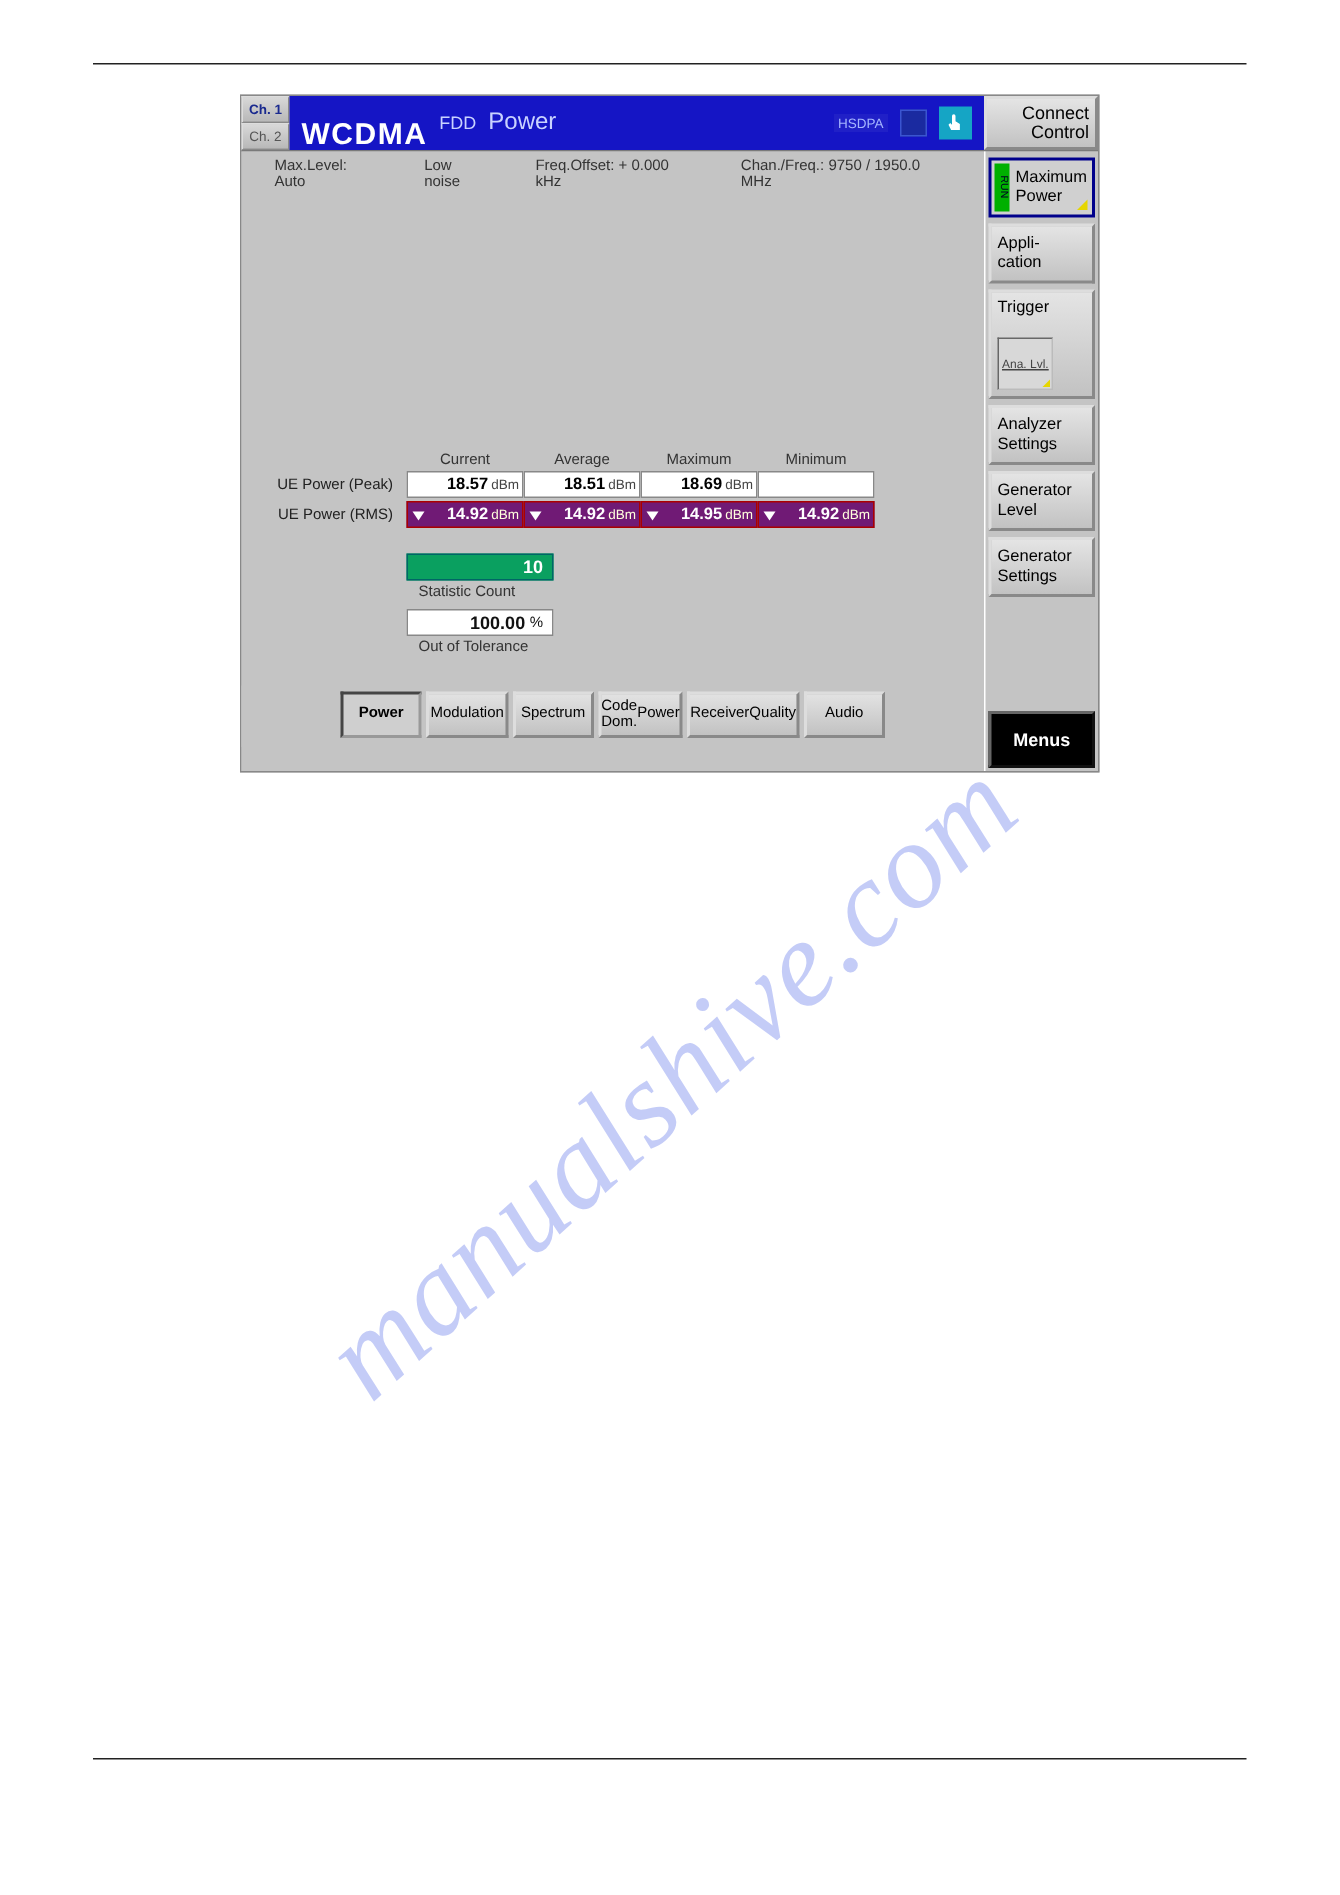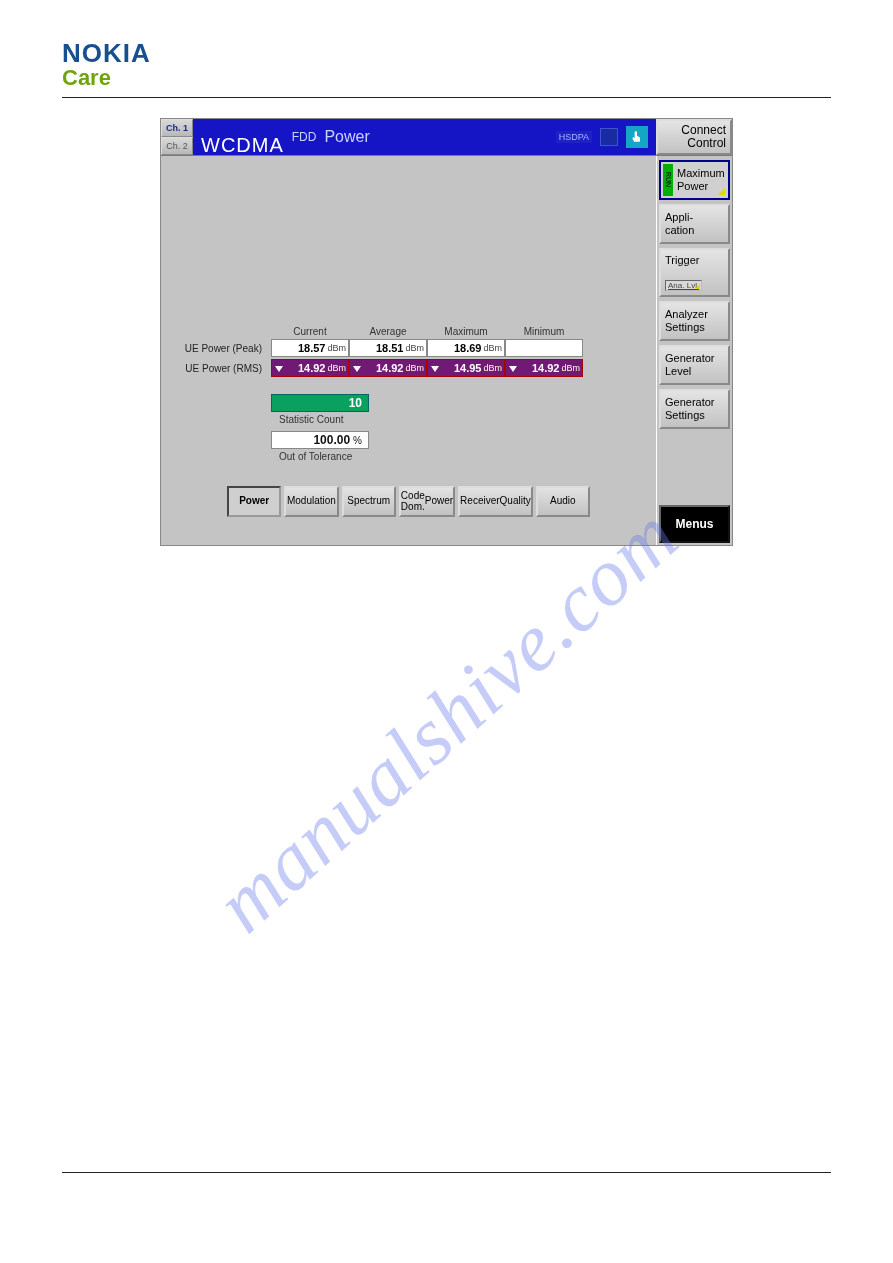--- a/index.html
+++ b/index.html
@@ -80,21 +80,21 @@
     background: #1515c5;
     display: flex;
     align-items: center;
     padding: 4px 8px;
     gap: 8px;
     height: 36px;
   }
   .title-main {
     color: #fff;
     font-size: 20px;
-    font-weight: normal;
+    font-weight: bold;
     letter-spacing: 1px;
     margin-top: 16px;
   }
   .title-fdd {
     color: #c9d2ff;
     font-size: 12px;
   }
   .title-power {
     color: #c9d2ff;
     font-size: 16px;
@@ -298,21 +298,21 @@
     right: 3px;
     bottom: 3px;
     width: 0; height: 0;
     border-left: 7px solid transparent;
     border-bottom: 7px solid #e6d600;
   }
   .side-btn .sub {
     font-size: 8px;
     color: #444;
     border: 1px inset #bbb;
-    padding: 0 2px;
+    padding: 12px 2px;
     margin-top: 13px;
     align-self: flex-start;
     background: #d8d8d8;
     position: relative;
     text-decoration: underline;
   }
   .side-btn .sub .ytri2 {
     position: absolute;
     right: 1px;
     bottom: 1px;
@@ -350,24 +350,20 @@
     left: 62px;
     right: 62px;
     bottom: 90px;
     border-top: 1px solid #222;
   }
 </style>
 </head>
 <body>
 
 <div class="page">
-  <div class="logo-block">
-    <div class="nokia">NOKIA</div>
-    <div class="care">Care</div>
-  </div>
   <div class="hr-top"></div>
 
   <div class="screenshot">
     <div class="title-row">
       <div class="ch-stack">
         <div class="ch-btn active">Ch. 1</div>
         <div class="ch-btn">Ch. 2</div>
       </div>
       <div class="title-bar">
         <span class="title-main">WCDMA</span>
@@ -383,20 +379,26 @@
         </span>
       </div>
       <div class="connect-btn">
         <span>Connect</span>
         <span>Control</span>
       </div>
     </div>
 
     <div class="shot-body">
       <div class="shot-left">
+        <div class="status-bar">
+          <span>Max.Level: Auto</span>
+          <span>Low noise</span>
+          <span>Freq.Offset: + 0.000  kHz</span>
+          <span>Chan./Freq.: 9750 / 1950.0  MHz</span>
+        </div>
 
         <div class="meas-area">
           <div class="meas-table">
             <div class="col-headers">
               <div class="col-h">Current</div>
               <div class="col-h">Average</div>
               <div class="col-h">Maximum</div>
               <div class="col-h">Minimum</div>
             </div>
 

